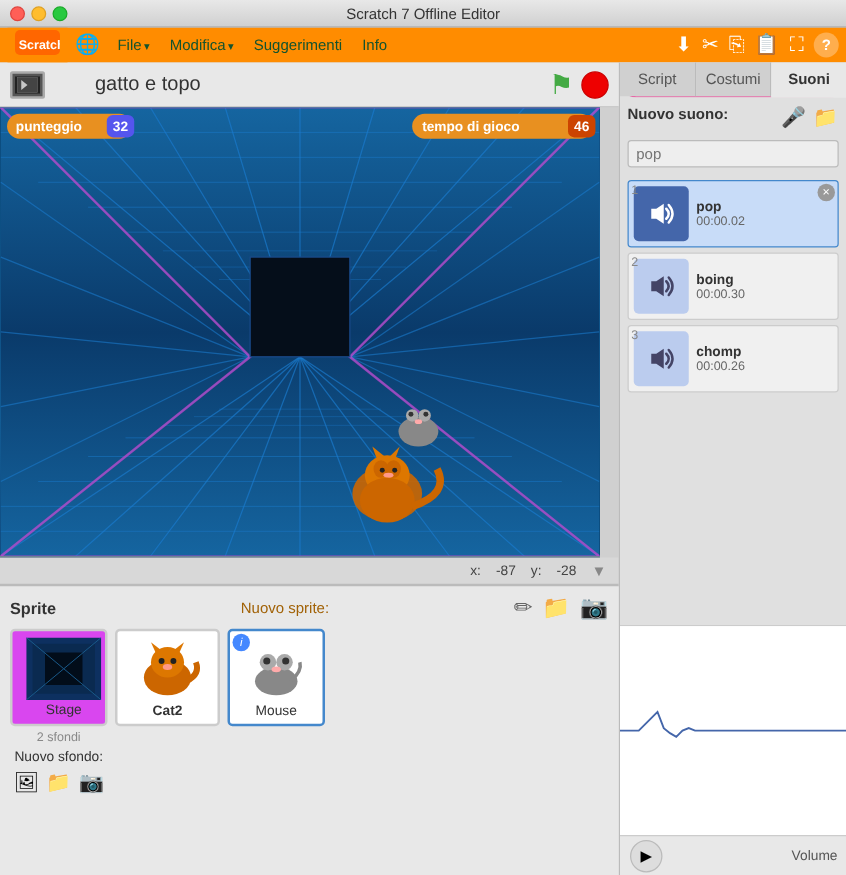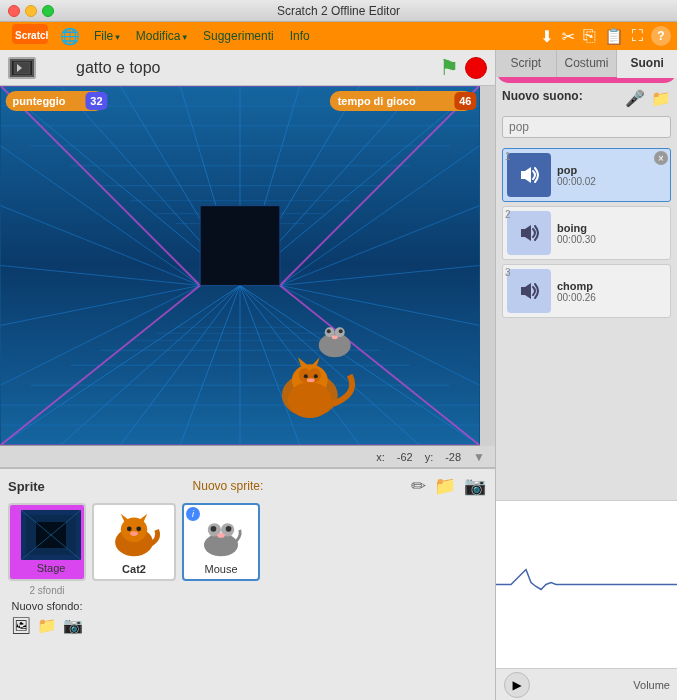--- a/index.html
+++ b/index.html
@@ -95,21 +95,21 @@
     .info-badge {
       position: absolute; top: 2px; left: 2px; width: 14px; height: 14px;
       background: #4488ff; border-radius: 50%; color: white; font-size: 9px;
       display: flex; align-items: center; justify-content: center; font-style: italic;
     }
 
     
     #right-panel { width: 182px; height: 650px; background: #e0e0e0; border-left: 1px solid #bbb; display: flex; flex-direction: column; }
 
     
-    #tabs { display: flex; border-bottom: 6px solid #ec4899; border-radius: 13px; }
+    #tabs { display: flex; border-bottom: 1px solid #ec4899; border-radius: 13px; }
     .tab {
       flex: 1; padding: 6px 4px; text-align: center; font-size: 12px; cursor: pointer;
       background: #d0d0d0; border-right: 1px solid #bbb; color: #555;
     }
     .tab:last-child { border-right: none; }
     .tab.active { background: #e8e8e8; color: #333; font-weight: bold; border-bottom: 2px solid #e8e8e8; margin-bottom: -1px; }
 
     
     #sounds-panel { flex: 1; padding: 6px; display: flex; flex-direction: column; gap: 4px; overflow-y: auto; }
     .nuovo-suono-row { display: flex; align-items: flex-start; justify-content: space-between; margin-bottom: 4px; }
@@ -165,21 +165,21 @@
   </style>
 </head>
 <body>
 
 <div id="titlebar">
   <div class="traffic-lights">
     <div class="tl close"></div>
     <div class="tl min"></div>
     <div class="tl max"></div>
   </div>
-  <span class="title">Scratch 2 Offline Editor</span>
+  <span class="title">Scratch 7 Offline Editor</span>
   <div class="win-icons">
   </div>
 </div>
 
 <div id="menubar">
 
   <div class="scratch-logo">
     <svg viewBox="0 0 36 20" xmlns="http://www.w3.org/2000/svg">
       <rect x="0" y="0" width="36" height="20" rx="4" fill="#ff6600"></rect>
       <text x="3" y="15" font-family="Arial" font-size="10" font-weight="bold" fill="white">Scratch</text>
@@ -338,21 +338,21 @@
           <rect x="330" y="5" width="145" height="20" rx="10" fill="#e89020"></rect>
           <text x="338" y="19" font-family="Arial" font-size="11" font-weight="bold" fill="white">tempo di gioco</text>
           <rect x="455" y="6" width="22" height="18" rx="5" fill="#cc4400"></rect>
           <text x="466" y="19" font-family="Arial" font-size="11" font-weight="bold" fill="white" text-anchor="middle">46</text>
         </svg>
       </div>
     </div>
 
     <div id="coords-bar">
       <span>x:</span>
-      <span>-62</span>
+      <span>-87</span>
       <span>y:</span>
       <span>-28</span>
       <span style="color:#888;font-size:12px;">▼</span>
     </div>
 
     <div id="sprites-panel">
       <div class="sprites-header">
         <span class="sprites-title">Sprite</span>
         <span class="new-sprite-label">Nuovo sprite:</span>
         <div class="sprite-new-btns">

